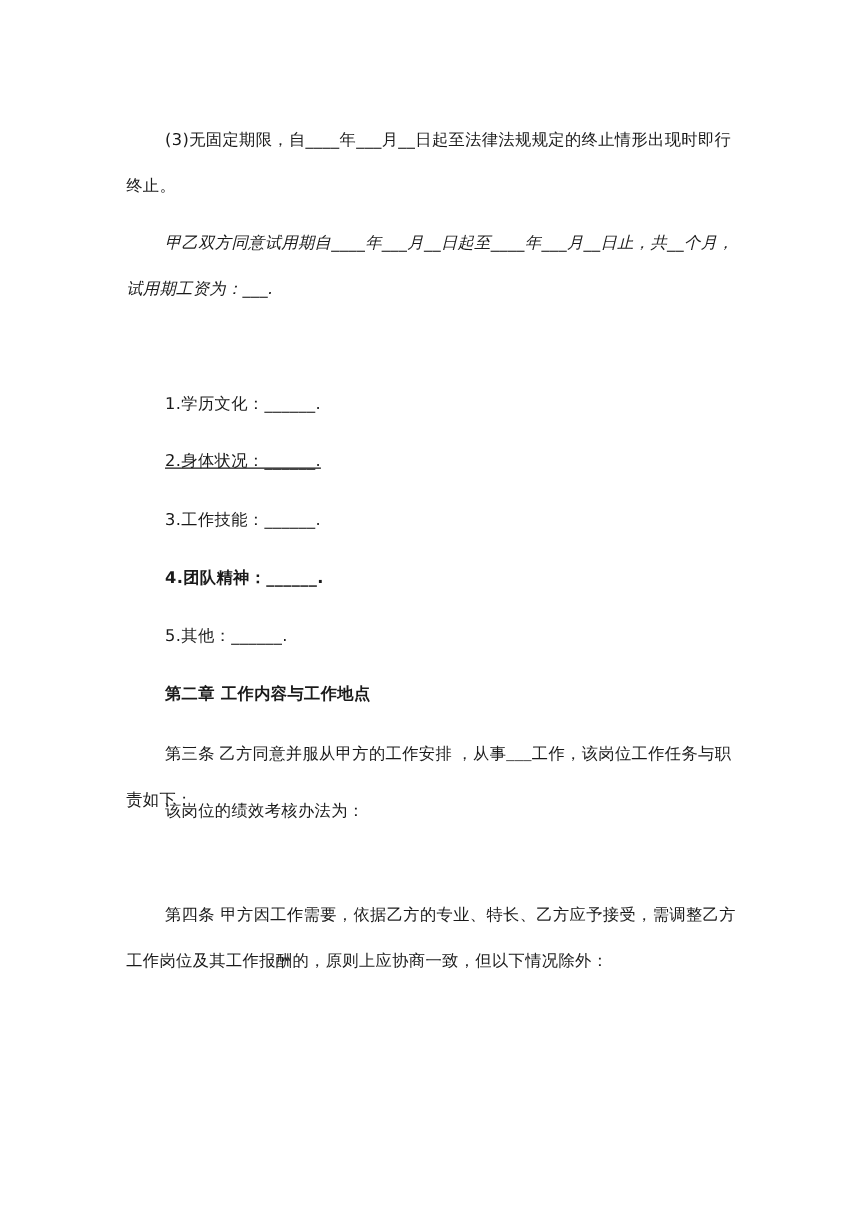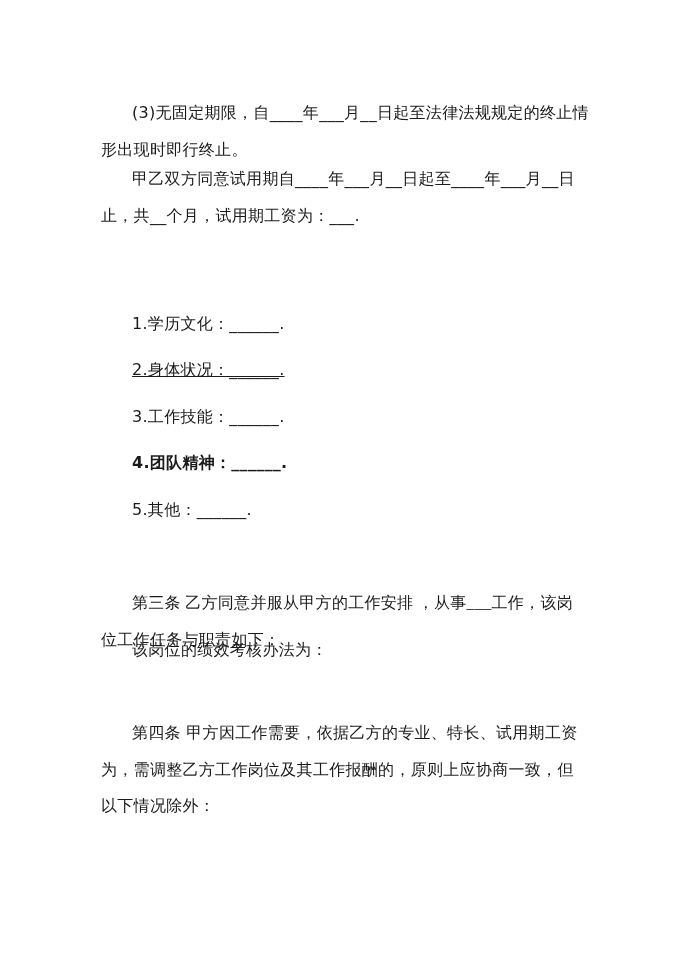--- a/index.html
+++ b/index.html
@@ -20,39 +20,40 @@
       left: 0;
       top: 0;
       width: 690px;
       height: 976px;
       background: #ffffff;
     }
     .para {
       position: absolute;
       left: 101px;
       width: 488px;
-      font-size: 16px;
+      font-size: 13px;
       line-height: 36.5px;
       text-indent: 31px;
       margin: 0;
       white-space: normal;
       word-break: break-all;
       letter-spacing: 0.3px;
     }
     .para.bold {
       font-weight: bold;
     }
   </style>
 </head>
 <body>
 
 <div class="page">
   <p class="para" style="top:95px;">(3)无固定期限，自____年___月__日起至法律法规规定的终止情形出现时即行终止。</p>
-  <p class="para" style="top:161px;">甲乙双方同意试用期自____年___月__日起至____年___月__日止，共__个月，试用期工资为：___.</p>
+  <p class="para" style="top:177px;font-style:italic;">甲乙双方同意试用期自____年___月__日起至____年___月__日止，共__个月，试用期工资为：___.</p>
   <p class="para" style="top:306px;">1.学历文化：______.</p>
   <p class="para" style="top:352px;text-decoration:underline;">2.身体状况：______.</p>
   <p class="para" style="top:399px;">3.工作技能：______.</p>
   <p class="para" style="top:445px;font-weight:bold;">4.团队精神：______.</p>
   <p class="para" style="top:492px;">5.其他：______.</p>
+  <p class="para bold" style="top:538px;">第二章 工作内容与工作地点</p>
   <p class="para" style="top:585px;font-family:Liberation Serif, serif;">第三条 乙方同意并服从甲方的工作安排 ，从事___工作，该岗位工作任务与职责如下：</p>
   <p class="para" style="top:632px;">该岗位的绩效考核办法为：</p>
-  <p class="para" style="top:715px;">第四条 甲方因工作需要，依据乙方的专业、特长、试用期工资为，需调整乙方工作岗位及其工作报酬的，原则上应协商一致，但以下情况除外：</p>
+  <p class="para" style="top:715px;">第四条 甲方因工作需要，依据乙方的专业、特长、乙方应予接受，需调整乙方工作岗位及其工作报酬的，原则上应协商一致，但以下情况除外：</p>
 </div>
 
 </body></html>

